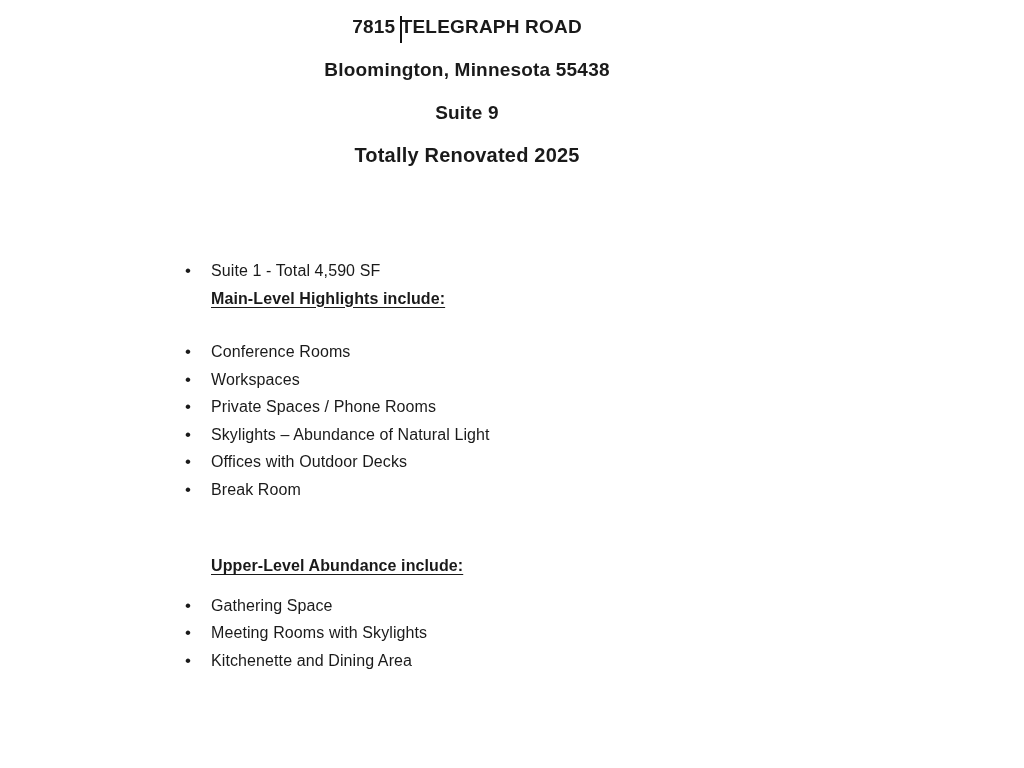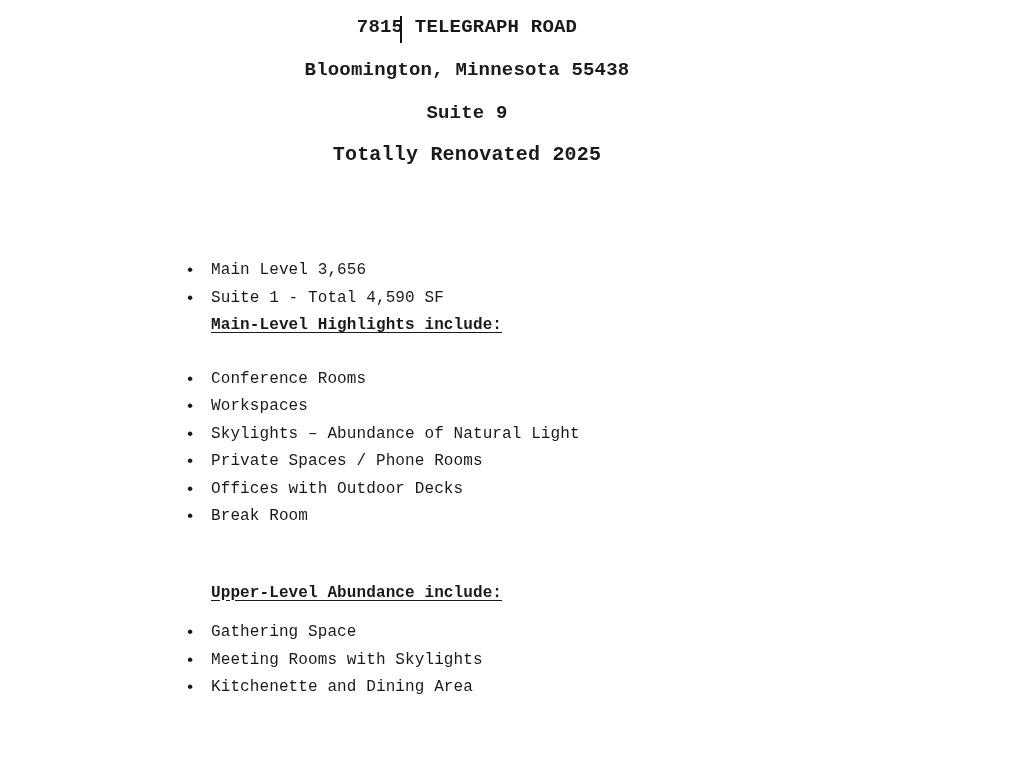--- a/index.html
+++ b/index.html
@@ -7,21 +7,21 @@
     width: 1024px;
     height: 768px;
     overflow: hidden;
     background: #ffffff;
   }
   .page {
     position: relative;
     width: 924px;
     height: 768px;
     background: #ffffff;
-    font-family: Liberation Mono, monospace;
+    font-family: Liberation Sans, sans-serif;
     color: #1a1a1a;
     padding-top: 15px;
     cursor: text;
   }
   
   .doc-header {
     text-align: center;
     padding-left: 10px; 
   }
   .doc-header .h-line {
@@ -91,31 +91,30 @@
   <div class="caret"></div>
 
   <div class="doc-header">
     <div class="h-line">7815 TELEGRAPH ROAD</div>
     <div class="h-line">Bloomington, Minnesota 55438</div>
     <div class="h-line">Suite 9</div>
     <div class="h-line small">Totally Renovated 2025</div>
   </div>
 
   <ul class="doc-list" id="area-list">
-    <li>Main Level 3,656</li>
     <li>Suite 1 - Total 4,590 SF</li>
   </ul>
 
   <div class="section-heading" id="main-level-heading">Main-Level Highlights include:</div>
 
   <ul class="doc-list" id="main-level-list">
     <li>Conference Rooms</li>
     <li>Workspaces</li>
+    <li>Private Spaces / Phone Rooms</li>
     <li>Skylights – Abundance of Natural Light</li>
-    <li>Private Spaces / Phone Rooms</li>
     <li>Offices with Outdoor Decks</li>
     <li>Break Room</li>
   </ul>
 
   <div class="section-heading" id="upper-level-heading">Upper-Level Abundance include:</div>
 
   <ul class="doc-list" id="upper-level-list">
     <li>Gathering Space</li>
     <li>Meeting Rooms with Skylights</li>
     <li>Kitchenette and Dining Area</li>

